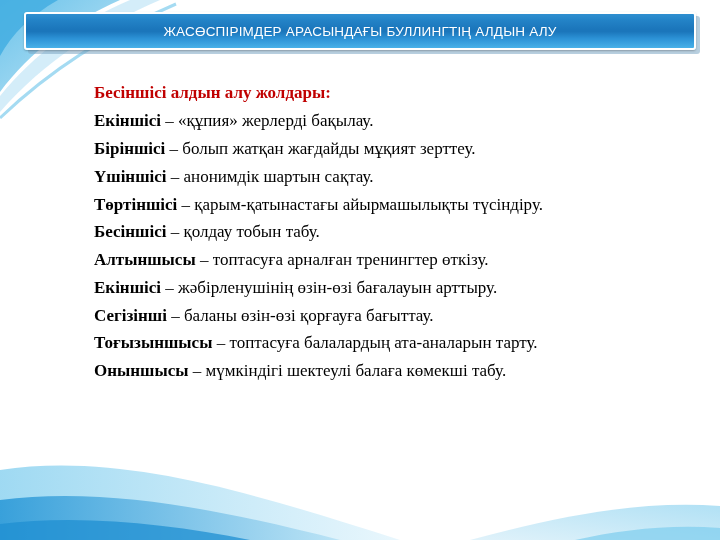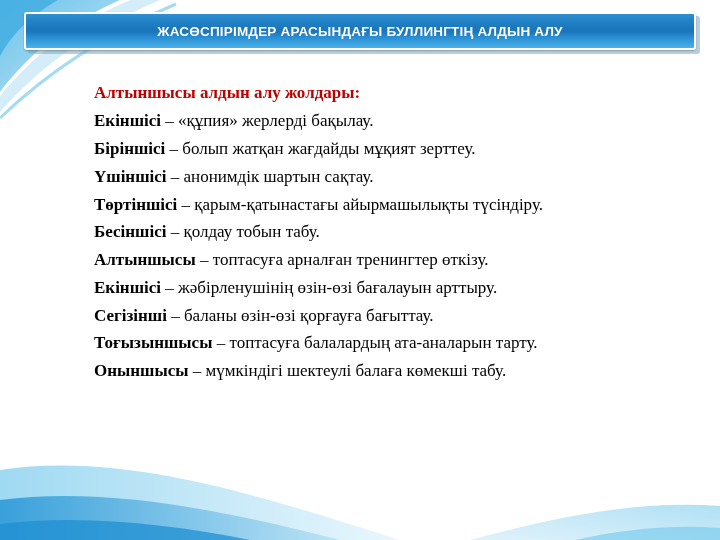--- a/index.html
+++ b/index.html
@@ -57,21 +57,21 @@
         #2c92d6 72%,
         #49b1e8 100%);
     box-shadow: 0 1px 2px rgba(0,0,0,0.25);
     display: flex;
     align-items: center;
     justify-content: center;
   }
   .title-text {
     color: #ffffff;
     font-family: "Liberation Sans", sans-serif;
-    font-weight: bold;
+    font-weight: normal;
     font-size: 13.5px;
     letter-spacing: 0.2px;
     text-align: center;
     white-space: nowrap;
   }
 
   
   .content {
     position: absolute;
     left: 66px;
@@ -137,21 +137,21 @@
 </svg>
 
 <div class="title-bar-wrap">
   <div class="title-bar-shadow"></div>
   <div class="title-bar">
     <span class="title-text">ЖАСӨСПІРІМДЕР АРАСЫНДАҒЫ БУЛЛИНГТІҢ АЛДЫН АЛУ</span>
   </div>
 </div>
 
 <div class="content">
-  <div class="heading">Алтыншысы алдын алу жолдары:</div>
+  <div class="heading">Бесіншісі алдын алу жолдары:</div>
   <div id="list-host">
       <p class="para"><span class="lead">Екіншісі</span><span> – «құпия» жерлерді бақылау.</span></p>
       <p class="para"><span class="lead">Біріншісі</span><span> – болып жатқан жағдайды мұқият зерттеу.</span></p>
       <p class="para"><span class="lead">Үшіншісі</span><span> – анонимдік шартын сақтау.</span></p>
       <p class="para"><span class="lead">Төртіншісі</span><span> – қарым-қатынастағы айырмашылықты түсіндіру.</span></p>
       <p class="para"><span class="lead">Бесіншісі</span><span> – қолдау тобын табу.</span></p>
       <p class="para"><span class="lead">Алтыншысы</span><span> – топтасуға арналған тренингтер өткізу.</span></p>
       <p class="para"><span class="lead">Екіншісі</span><span> – жәбірленушінің өзін-өзі бағалауын арттыру.</span></p>
       <p class="para"><span class="lead">Сегізінші</span><span> – баланы өзін-өзі қорғауға бағыттау.</span></p>
       <p class="para"><span class="lead">Тоғызыншысы</span><span> – топтасуға балалардың ата-аналарын тарту.</span></p>

